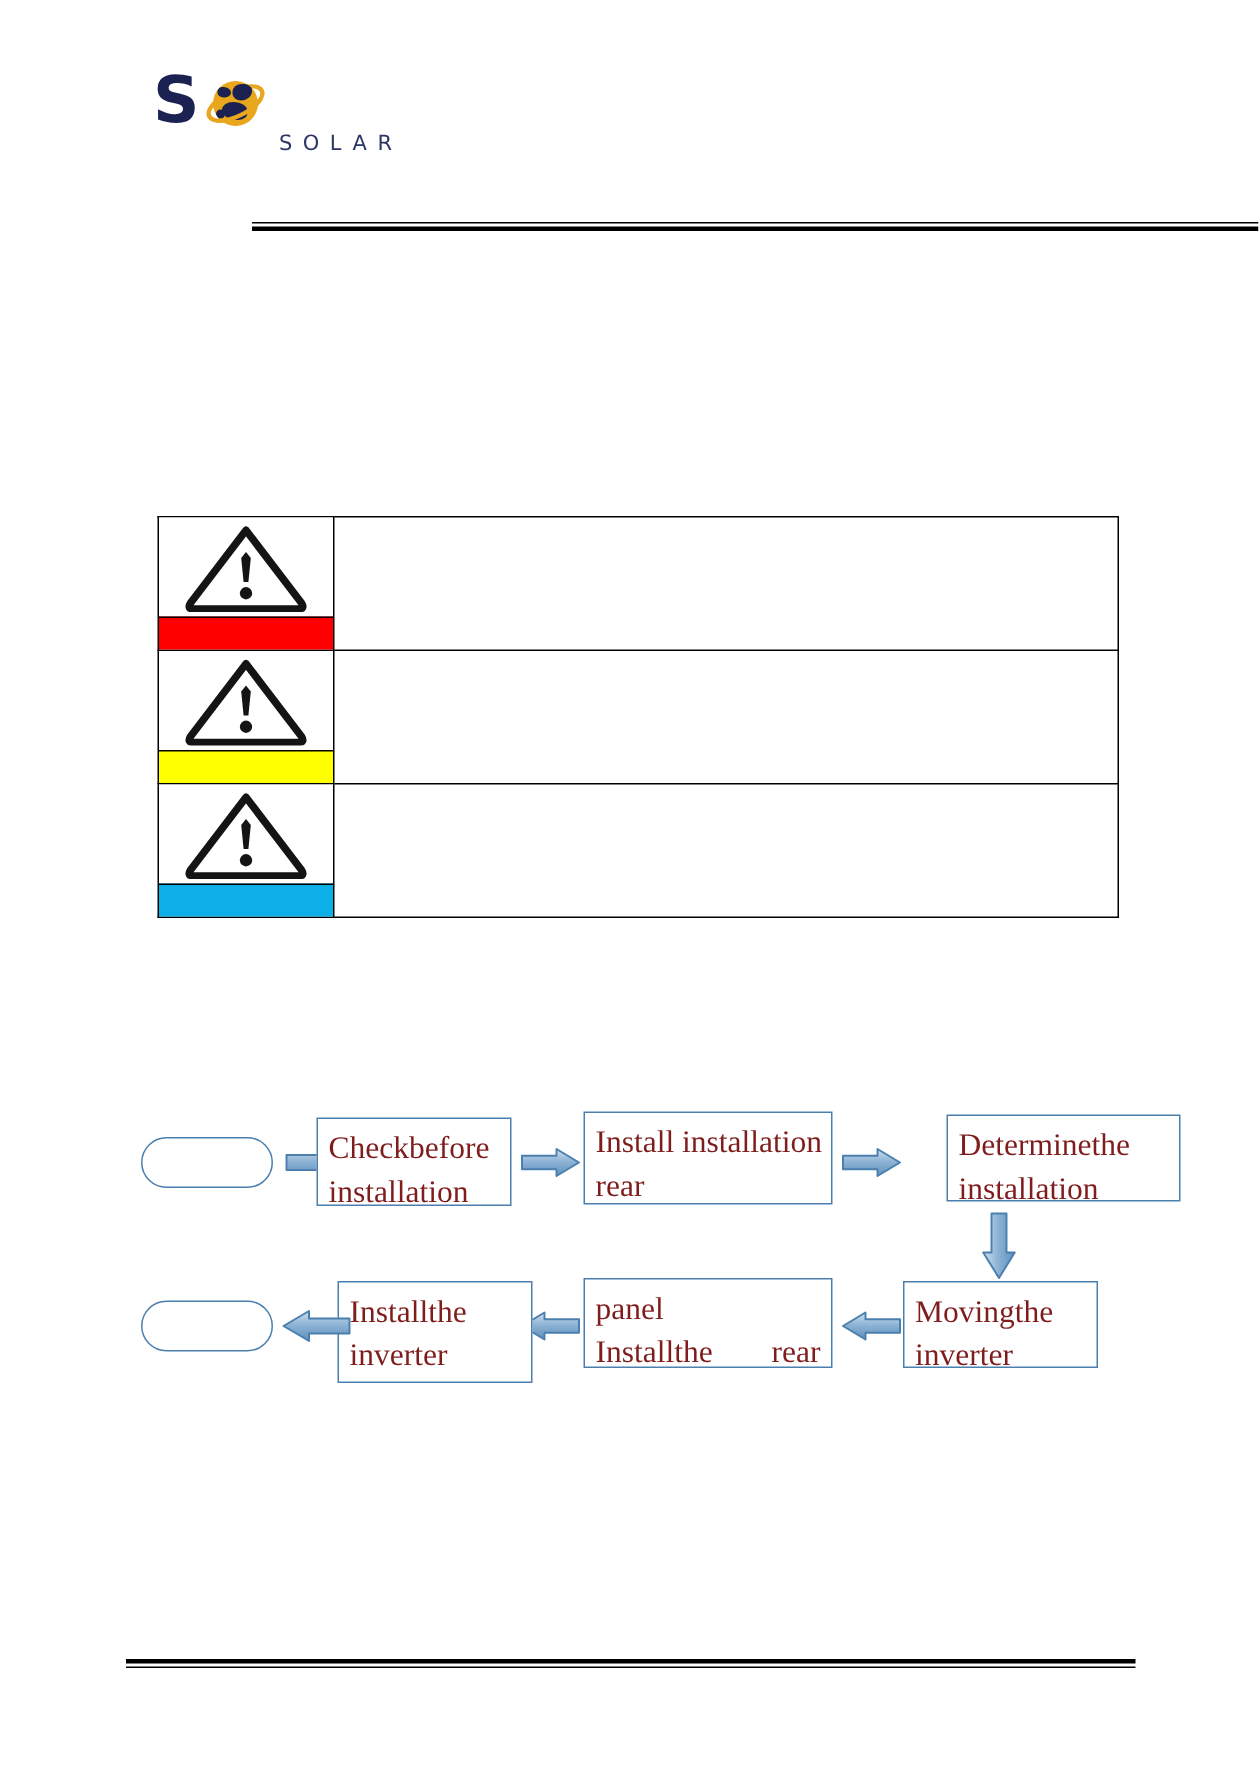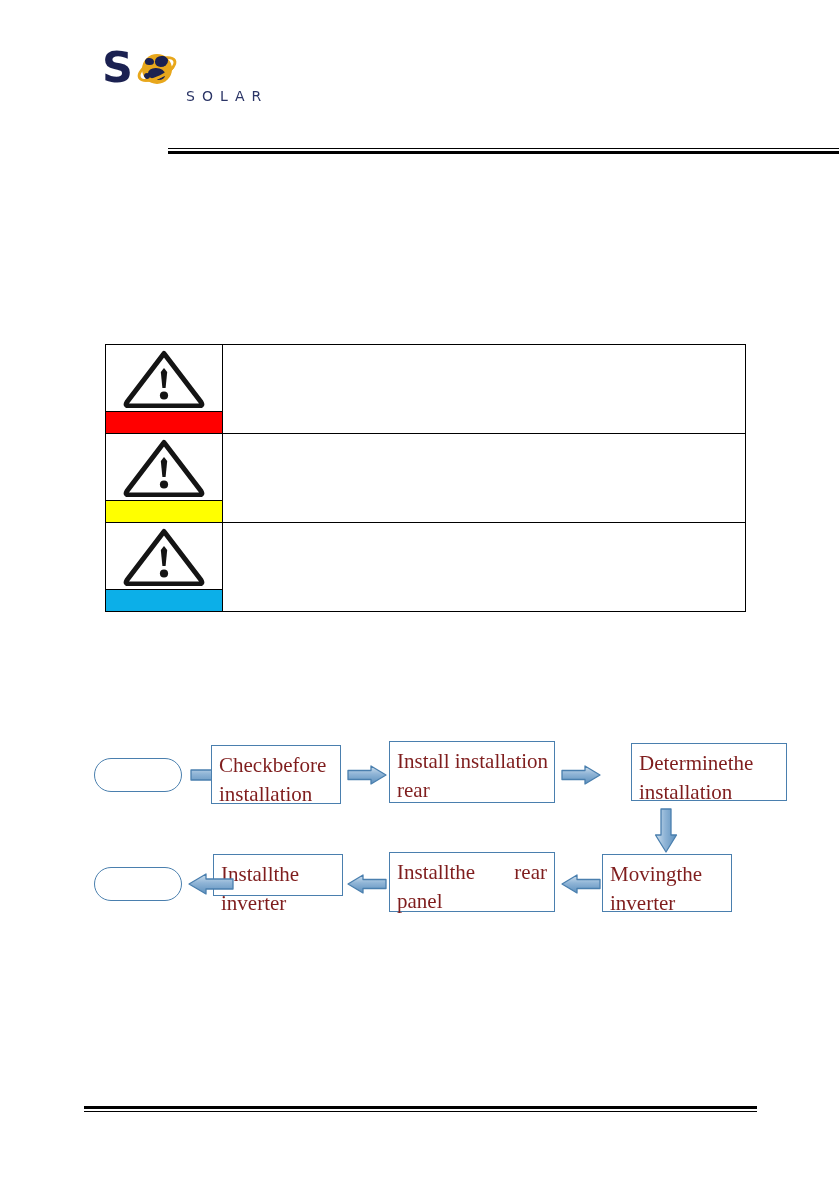--- a/index.html
+++ b/index.html
@@ -375,31 +375,31 @@
       <span class="ln last">inverter</span>
     </div>
 
     <span class="arrow-h" style="left:477px; top:139px;">
       <svg width="40" height="20" viewBox="0 0 40 20">
         <path d="M39 5.5 L16 5.5 L16 1 L1 10 L16 19 L16 14.5 L39 14.5 Z" fill="url(#gradH)" stroke="#4a7fae" stroke-width="1.3" stroke-linejoin="round"></path>
       </svg>
     </span>
 
     <div class="node" style="left:305px; top:117px; width:166px; height:60px;">
+      <span class="ln last">panel</span>
       <span class="ln"><span>Install</span><span>the    rear</span></span>
-      <span class="ln last">panel</span>
     </div>
 
     <span class="arrow-h" style="left:263px; top:139px;">
       <svg width="40" height="20" viewBox="0 0 40 20">
         <path d="M39 5.5 L16 5.5 L16 1 L1 10 L16 19 L16 14.5 L39 14.5 Z" fill="url(#gradH)" stroke="#4a7fae" stroke-width="1.3" stroke-linejoin="round"></path>
       </svg>
     </span>
 
-    <div class="node" style="left:129px; top:119px; width:130px; height:42px;">
+    <div class="node" style="left:141px; top:119px; width:130px; height:68px;">
       <span class="ln"><span>Install</span><span>the</span></span>
       <span class="ln last">inverter</span>
     </div>
 
     <span class="arrow-h" style="left:104px; top:138px;">
       <svg width="46" height="22" viewBox="0 0 46 22">
         <path d="M45 6 L18 6 L18 1 L1 11 L18 21 L18 16 L45 16 Z" fill="url(#gradH)" stroke="#4a7fae" stroke-width="1.3" stroke-linejoin="round"></path>
       </svg>
     </span>
 

